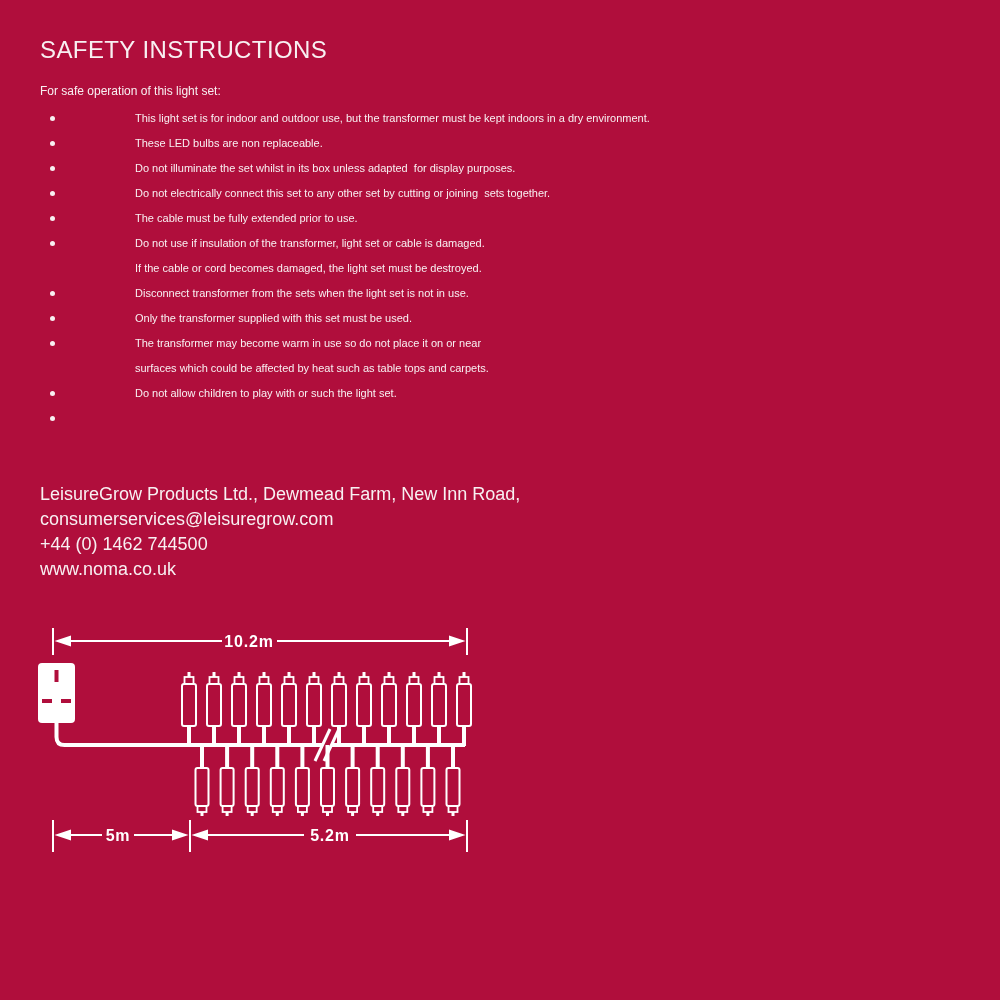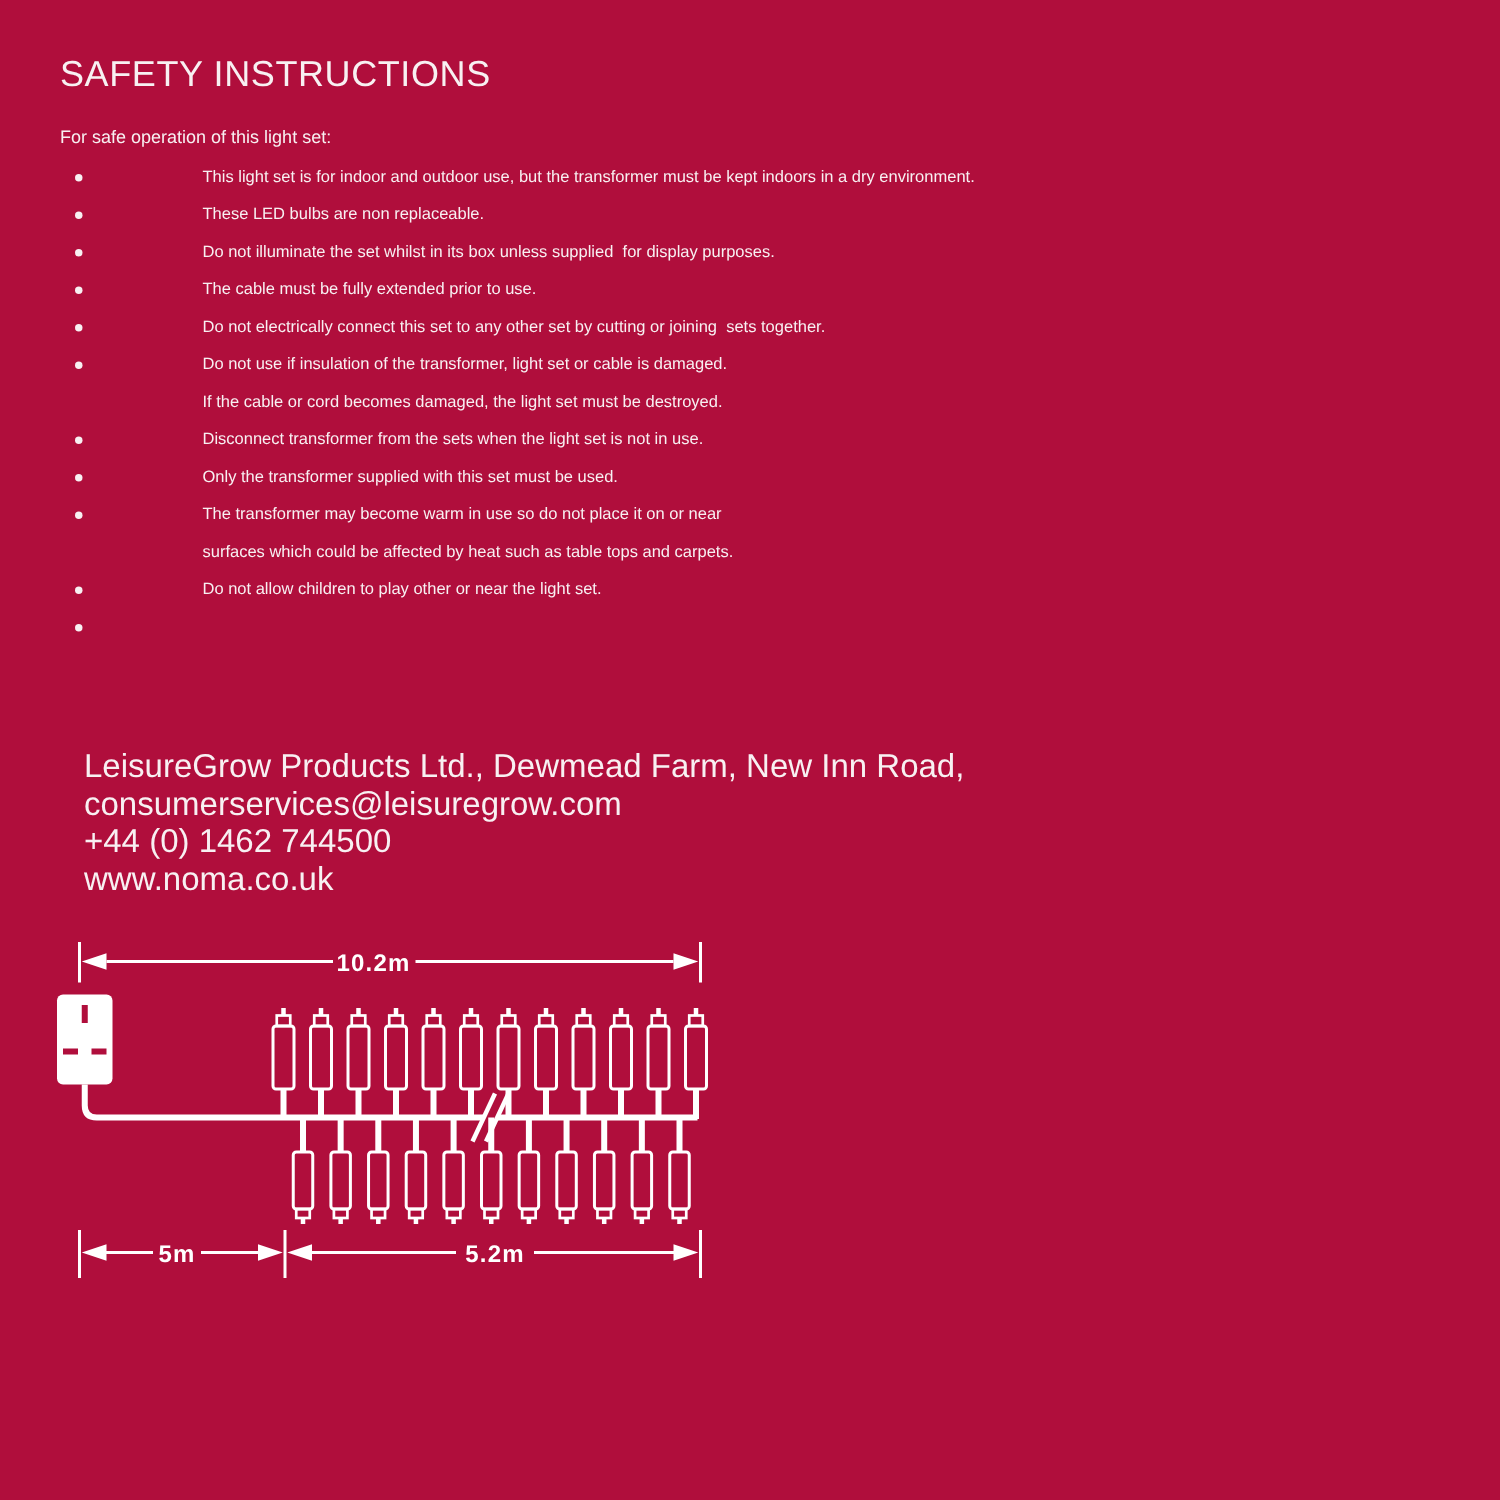--- a/index.html
+++ b/index.html
@@ -24,22 +24,22 @@
   }
   .safety-list .item{position:relative;height:25px;line-height:25px;}
   .safety-list .dot{
     position:absolute;left:2px;top:10px;width:5px;height:5px;border-radius:50%;
     background:#F8F0F2;
   }
   .safety-list .txt{
     position:absolute;left:87px;top:0;white-space:pre;
   }
   .contact{
-    position:absolute;left:40px;top:482px;margin:16px;
-    font-size:22px;line-height:25px;font-weight:500;
+    position:absolute;left:40px;top:482px;margin:0;
+    font-size:18px;line-height:25px;font-weight:500;
   }
   #diagram{position:absolute;left:30px;top:615px;width:470px;height:255px;}
   #diagram .dline{stroke:#FFFFFF;stroke-width:2;}
   #diagram .darrow{fill:#FFFFFF;}
   #diagram text{
     fill:#FFFFFF;font-family:"Liberation Sans",sans-serif;
     font-size:16px;font-weight:700;letter-spacing:.8px;
   }
 </style>
 </head>
@@ -55,32 +55,32 @@
       <div class="item">
         <span class="dot"></span>
         <span class="txt">This light set is for indoor and outdoor use, but the transformer must be kept indoors in a dry environment.</span>
       </div>
       <div class="item">
         <span class="dot"></span>
         <span class="txt">These LED bulbs are non replaceable.</span>
       </div>
       <div class="item">
         <span class="dot"></span>
-        <span class="txt">Do not illuminate the set whilst in its box unless supplied  for display purposes.</span>
+        <span class="txt">Do not illuminate the set whilst in its box unless adapted  for display purposes.</span>
+      </div>
+      <div class="item">
+        <span class="dot"></span>
+        <span class="txt">Do not electrically connect this set to any other set by cutting or joining  sets together.</span>
       </div>
       <div class="item">
         <span class="dot"></span>
         <span class="txt">The cable must be fully extended prior to use.</span>
       </div>
       <div class="item">
         <span class="dot"></span>
-        <span class="txt">Do not electrically connect this set to any other set by cutting or joining  sets together.</span>
-      </div>
-      <div class="item">
-        <span class="dot"></span>
         <span class="txt">Do not use if insulation of the transformer, light set or cable is damaged.</span>
       </div>
       <div class="item">
         <span class="txt">If the cable or cord becomes damaged, the light set must be destroyed.</span>
       </div>
       <div class="item">
         <span class="dot"></span>
         <span class="txt">Disconnect transformer from the sets when the light set is not in use.</span>
       </div>
       <div class="item">
@@ -89,21 +89,21 @@
       </div>
       <div class="item">
         <span class="dot"></span>
         <span class="txt">The transformer may become warm in use so do not place it on or near</span>
       </div>
       <div class="item">
         <span class="txt">surfaces which could be affected by heat such as table tops and carpets.</span>
       </div>
       <div class="item">
         <span class="dot"></span>
-        <span class="txt">Do not allow children to play other or near the light set.</span>
+        <span class="txt">Do not allow children to play with or such the light set.</span>
       </div>
       <div class="item">
         <span class="dot"></span>
       </div>
     </div>
 
   <div class="contact" id="contact-block">
       <div>LeisureGrow Products Ltd., Dewmead Farm, New Inn Road,</div>
       <div>consumerservices@leisuregrow.com</div>
       <div>+44 (0) 1462 744500</div>

